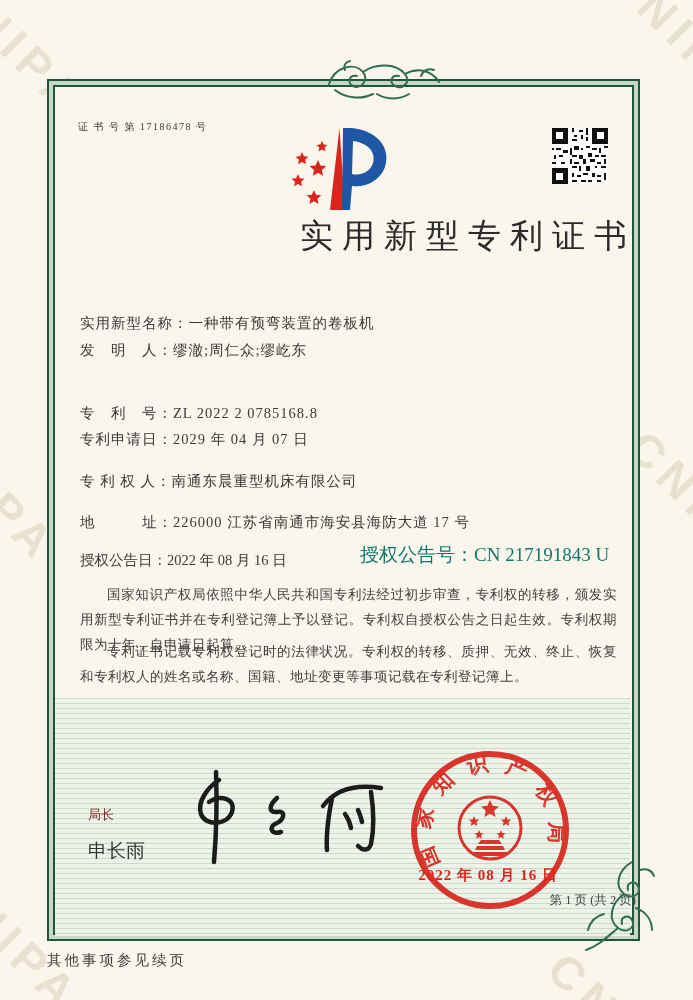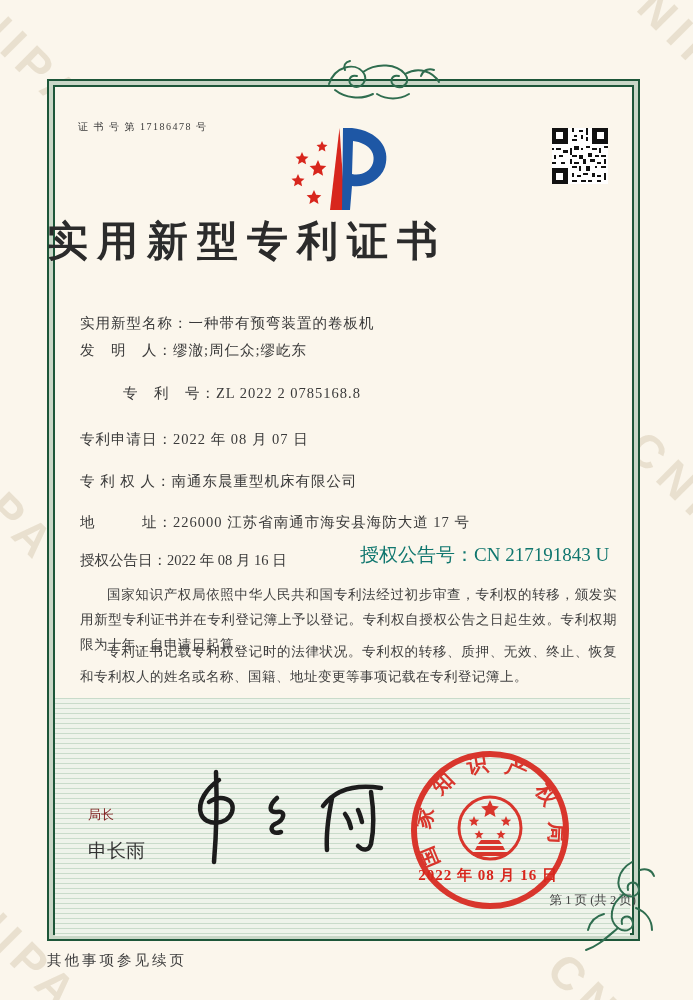--- a/index.html
+++ b/index.html
@@ -17,27 +17,27 @@
   .frame-inner{position:absolute;left:4px;top:4px;right:4px;bottom:4px;
       border:2px solid #1d5639;background:#fbf6ec;}
 
   
   .guilloche{position:absolute;left:55px;top:698px;width:575px;height:238px;z-index:3;
       background-color:#eef3ea;
       background-image:repeating-linear-gradient(180deg,rgba(140,180,150,0.38) 0 1px,rgba(0,0,0,0) 1px 5px);}
 
   .abs{position:absolute;z-index:5;}
   .certno{left:78px;top:120px;font-size:10px;letter-spacing:1.5px;color:#3a3a3a;}
-  .title{left:47px;top:214px;width:589px;text-align:left;font-size:41px;font-weight:bold;
+  .title{left:47px;top:214px;width:589px;text-align:right;font-size:33px;font-weight:normal;
       letter-spacing:9px;color:#2b2b2b;}
 
   .row{left:80px;font-size:14.5px;color:#3a3a3a;white-space:nowrap;}
   .row .lbl{display:inline-block;letter-spacing:1px;}
   .row .val{letter-spacing:1px;}
-  .r0{top:314px;} .r1{top:341px;} .r2{top:384px;margin-left:43px;} .r3{top:430px;} .r4{top:472px;} .r5{top:513px;}
+  .r0{top:314px;} .r1{top:341px;} .r2{top:404px;} .r3{top:430px;} .r4{top:472px;} .r5{top:513px;}
   .grant-left{left:80px;top:551px;font-size:14.5px;color:#3a3a3a;}
   .grant-right{left:360px;top:542px;font-size:19px;color:#0f766e;}
 
   .para{left:80px;width:537px;font-size:13.5px;line-height:1.85;color:#3f3f3f;
       text-indent:2em;letter-spacing:0.5px;text-align:justify;}
   .p1{top:583px;} .p2{top:640px;}
 
   .sig-title{left:88px;top:806px;font-size:13px;color:#7f1d1d;z-index:6;}
   .sig-name{left:88px;top:838px;font-size:19px;color:#333;z-index:6;}
   .sig-svg{left:185px;top:768px;z-index:6;}
@@ -108,21 +108,21 @@
   <div class="abs row r0">
     <span class="lbl">实用新型名称：</span><span class="val">一种带有预弯装置的卷板机</span>
   </div>
   <div class="abs row r1">
     <span class="lbl">发　明　人：</span><span class="val">缪澈;周仁众;缪屹东</span>
   </div>
   <div class="abs row r2">
     <span class="lbl">专　利　号：</span><span class="val">ZL 2022 2 0785168.8</span>
   </div>
   <div class="abs row r3">
-    <span class="lbl">专利申请日：</span><span class="val">2022 年 08 月 07 日</span>
+    <span class="lbl">专利申请日：</span><span class="val">2029 年 04 月 07 日</span>
   </div>
   <div class="abs row r4">
     <span class="lbl">专 利 权 人：</span><span class="val">南通东晨重型机床有限公司</span>
   </div>
   <div class="abs row r5">
     <span class="lbl">地　　　址：</span><span class="val">226000 江苏省南通市海安县海防大道 17 号</span>
   </div>
 
   <div class="abs grant-left">
     <span class="lbl">授权公告日：</span><span class="val">2022 年 08 月 16 日</span>

